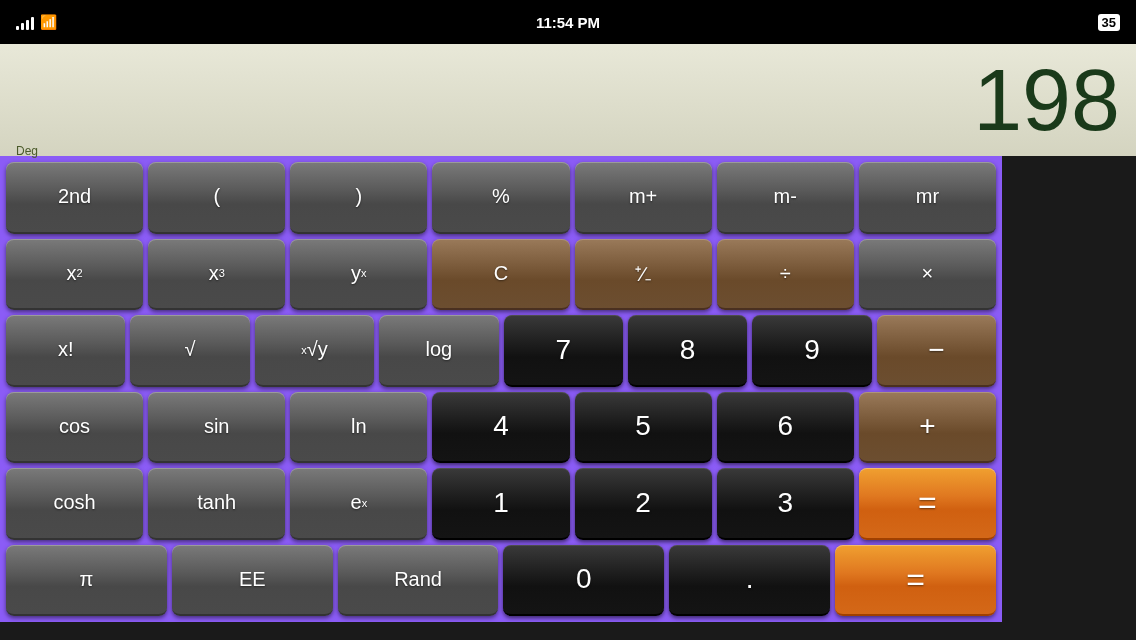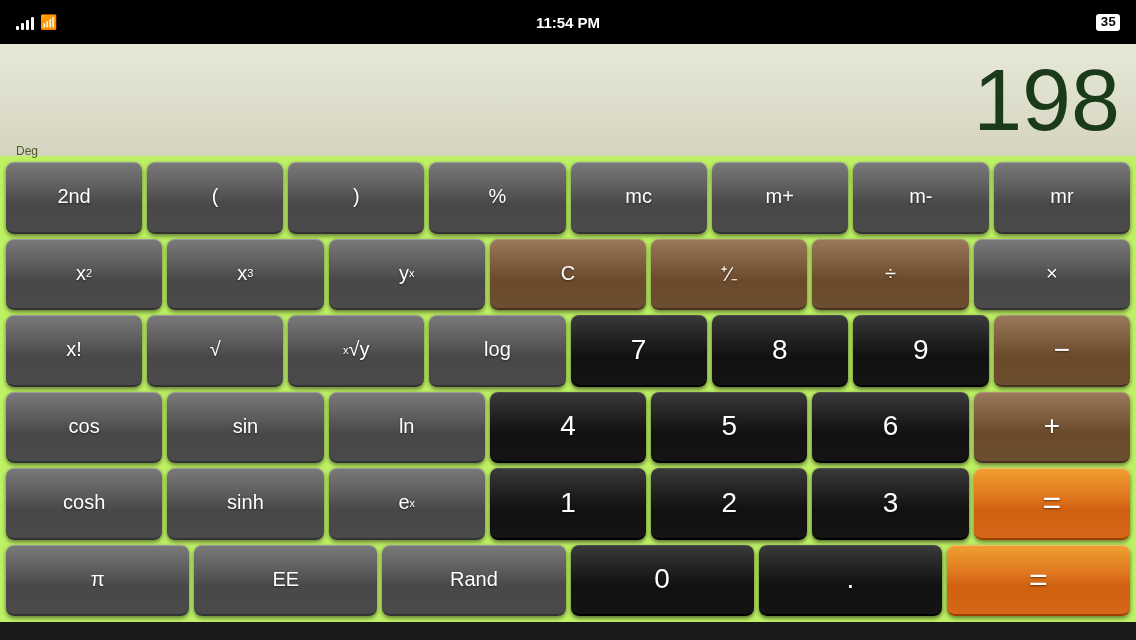--- a/index.html
+++ b/index.html
@@ -48,23 +48,23 @@
     }
     #display-mode {
       font-size: 12px;
       color: #4a5a2a;
       font-weight: 400;
       padding-bottom: 4px;
     }
 
     
     #calc-body {
-      width: 1136px;
+      width: 1002px;
       height: 466px;
-      background: #bef264;
+      background: #8b5cf6;
       padding: 6px;
       display: flex;
       flex-direction: column;
       gap: 5px;
     }
 
     .btn-row {
       display: flex;
       gap: 5px;
       flex: 1;
@@ -132,21 +132,20 @@
     
     .wifi-icon { font-size: 14px; }
 
     .battery-num {
       font-size: 13px;
       background: #fff;
       color: #000;
       border-radius: 3px;
       padding: 1px 4px;
       font-weight: 700;
-      font-family: Liberation Mono, monospace;
     }
   </style>
 </head>
 <body>
 
 <div id="status-bar">
   <div class="status-left">
     <div class="signal-bars">
       <div class="signal-bar bar1"></div>
       <div class="signal-bar bar2"></div>
@@ -166,21 +165,20 @@
   <div id="display-mode">Deg</div>
 </div>
 
 <div id="calc-body">
 
   <div class="btn-row">
     <button class="btn btn-gray">2nd</button>
     <button class="btn btn-gray">(</button>
     <button class="btn btn-gray">)</button>
     <button class="btn btn-gray">%</button>
-    <button class="btn btn-gray">mc</button>
     <button class="btn btn-gray">m+</button>
     <button class="btn btn-gray">m-</button>
     <button class="btn btn-gray">mr</button>
   </div>
 
   <div class="btn-row">
     <button class="btn btn-gray">x<sup>2</sup></button>
     <button class="btn btn-gray">x<sup>3</sup></button>
     <button class="btn btn-gray">y<sup>x</sup></button>
     <button class="btn btn-brown">C</button>
@@ -205,21 +203,21 @@
     <button class="btn btn-gray">sin</button>
     <button class="btn btn-gray">ln</button>
     <button class="btn btn-dark">4</button>
     <button class="btn btn-dark">5</button>
     <button class="btn btn-dark">6</button>
     <button class="btn btn-brown" style="font-size:28px;">+</button>
   </div>
 
   <div class="btn-row">
     <button class="btn btn-gray">cosh</button>
-    <button class="btn btn-gray">sinh</button>
+    <button class="btn btn-gray">tanh</button>
     <button class="btn btn-gray">e<sup>x</sup></button>
     <button class="btn btn-dark">1</button>
     <button class="btn btn-dark">2</button>
     <button class="btn btn-dark">3</button>
     <button class="btn btn-orange" style="grid-row: span 2; font-size:32px;">=</button>
   </div>
 
   <div class="btn-row">
     <button class="btn btn-gray">π</button>
     <button class="btn btn-gray">EE</button>

